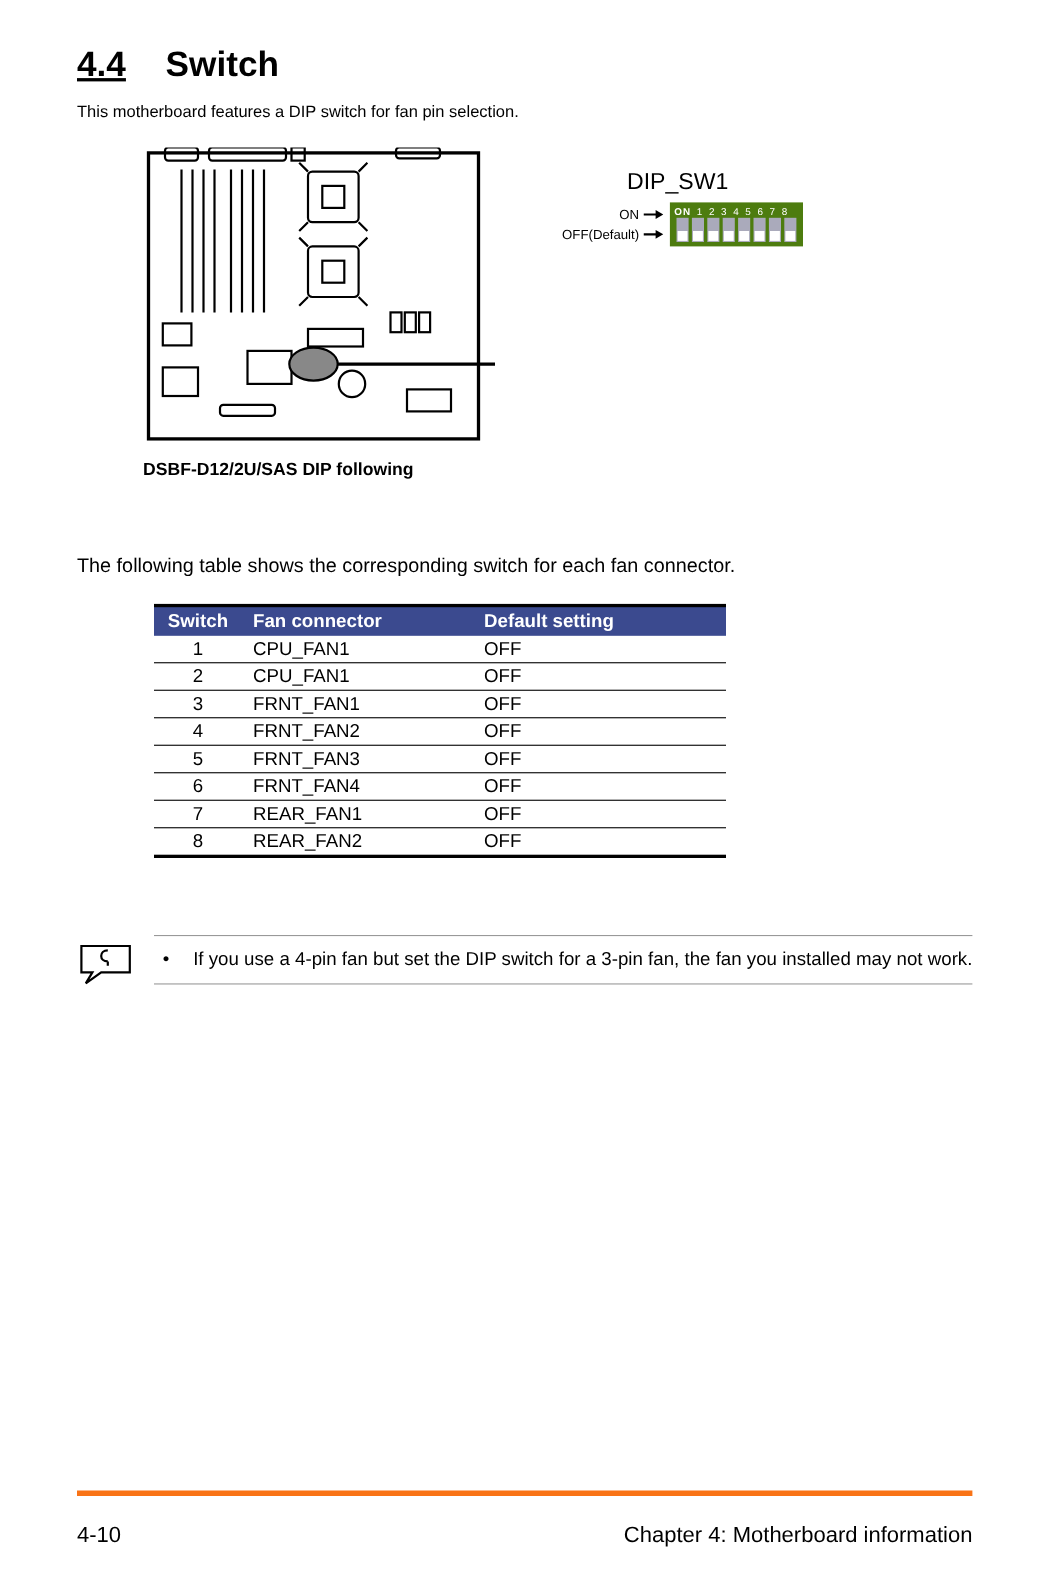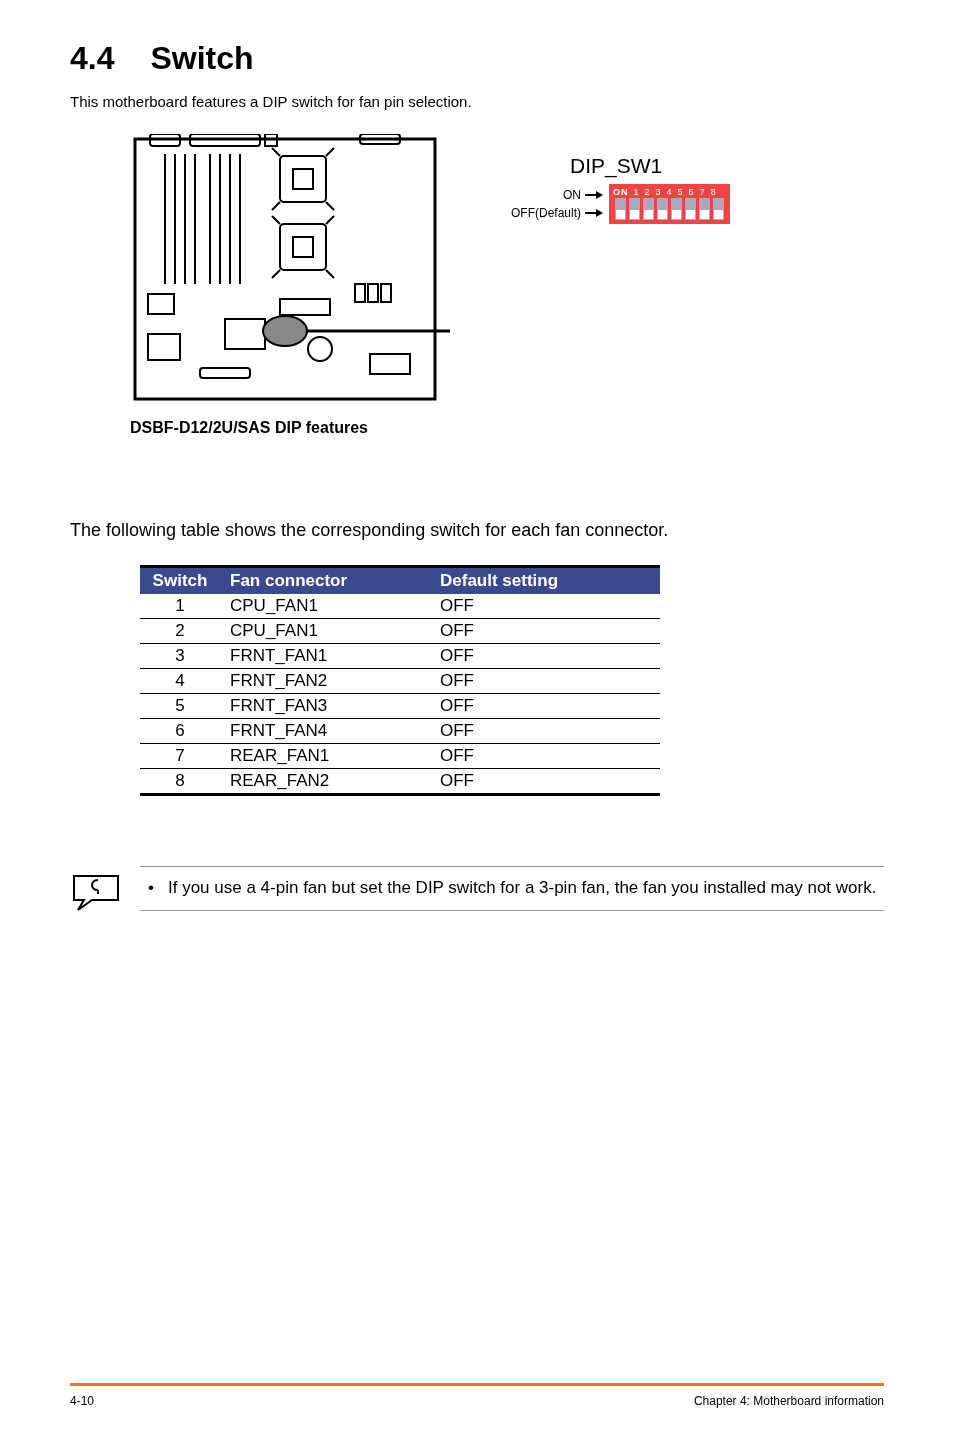--- a/index.html
+++ b/index.html
@@ -10,21 +10,21 @@
     background: #fff;
     color: #000;
     position: relative;
     padding: 40px 70px 0 70px;
   }
   .heading {
     font-size: 32px;
     font-weight: bold;
     margin-bottom: 16px;
   }
-  .heading .num { margin-right: 36px; }
+  .heading .num { margin-right: 36px; text-decoration: underline; }
   .intro {
     font-size: 15px;
     margin-bottom: 24px;
   }
   .diagram-area {
     position: relative;
     height: 340px;
     margin-left: 60px;
     margin-bottom: 30px;
   }
@@ -39,21 +39,21 @@
   .dip-row { display: flex; align-items: center; margin-left: 11px; }
   .dip-labels {
     font-size: 12px;
     text-align: right;
     margin-right: 6px;
   }
   .on-arrow, .off-arrow { display: flex; align-items: center; justify-content: flex-end; height: 18px; }
   .on-arrow span, .off-arrow span { margin-right: 4px; }
   .arrow-svg { width: 18px; height: 10px; }
   .dip-box {
-    background: #ef4444;
+    background: #4d7c0f;
     padding: 3px 6px 4px 6px;
     display: inline-block;
   }
   .dip-numbers {
     color: #fff;
     font-size: 9px;
     letter-spacing: 6px;
     margin-left: -2px;
     white-space: nowrap;
   }
@@ -81,21 +81,21 @@
   }
   .mobo-caption {
     position: absolute;
     left: 0;
     top: 285px;
     font-size: 16px;
     font-weight: bold;
   }
   .table-intro {
     font-size: 18px;
-    margin-top: 46px;
+    margin-top: 30px;
     margin-bottom: 24px;
   }
   table {
     border-collapse: collapse;
     margin-left: 70px;
     font-size: 17px;
     width: 520px;
   }
   thead th {
     background: #3b4a8f;
@@ -121,37 +121,38 @@
   .note-icon-wrap { width: 70px; flex: 0 0 70px; padding-top: 6px; }
   .note-body { flex: 1; }
   .note-body hr { border: none; border-top: 1px solid #999; margin: 0; }
   .note-list { list-style: none; padding: 10px 0; }
   .note-list li {
     font-size: 17px;
     line-height: 1.35;
     padding-left: 28px;
     position: relative;
     margin-bottom: 14px;
+    text-align: right;
   }
   .note-list li:last-child { margin-bottom: 0; }
   .note-list li::before {
     content: "•";
     position: absolute;
     left: 8px;
     top: 0;
   }
   .footer {
     position: absolute;
     left: 70px; right: 70px;
     bottom: 30px;
-    border-top: 3px solid #f97316;
-    padding-top: 8px;
+    border-top: 5px solid #f97316;
+    padding-top: 25px;
     display: flex;
     justify-content: space-between;
-    font-size: 12px;
+    font-size: 20px;
   }
 </style>
 </head>
 <body>
 
 <h1 class="heading">
   <span class="num">4.4</span><span>Switch</span>
 </h1>
 
 <p class="intro">This motherboard features a DIP switch for fan pin selection.</p>
@@ -235,21 +236,21 @@
           <div class="sw"></div>
           <div class="sw"></div>
           <div class="sw"></div>
           <div class="sw"></div>
         </div>
       </div>
     </div>
   </div>
 
 
-  <div class="mobo-caption">DSBF-D12/2U/SAS DIP features</div>
+  <div class="mobo-caption">DSBF-D12/2U/SAS DIP following</div>
 </div>
 
 <p class="table-intro">The following table shows the corresponding switch for each fan connector.</p>
 
 <table>
   <thead class="table-border-top">
     <tr>
       <th>Switch</th>
       <th>Fan connector</th>
       <th>Default setting</th>

